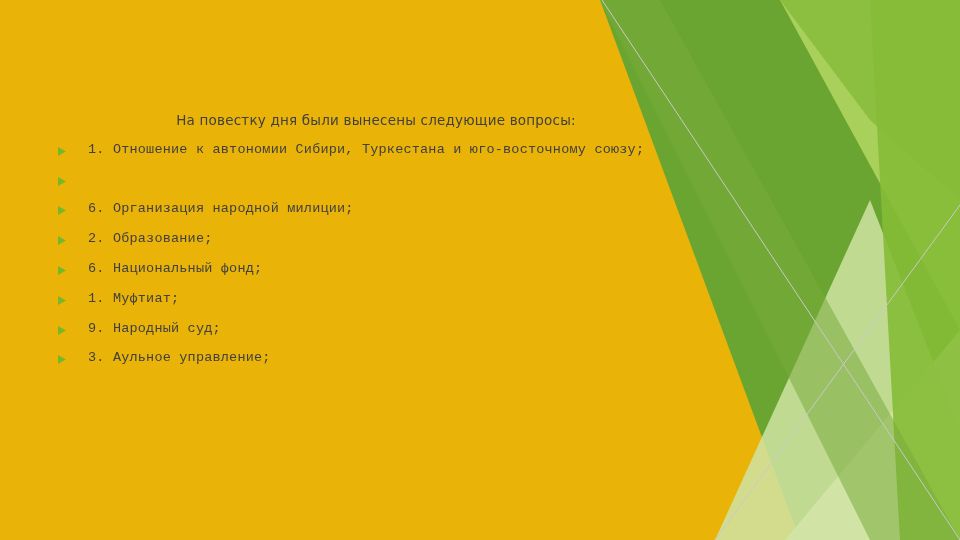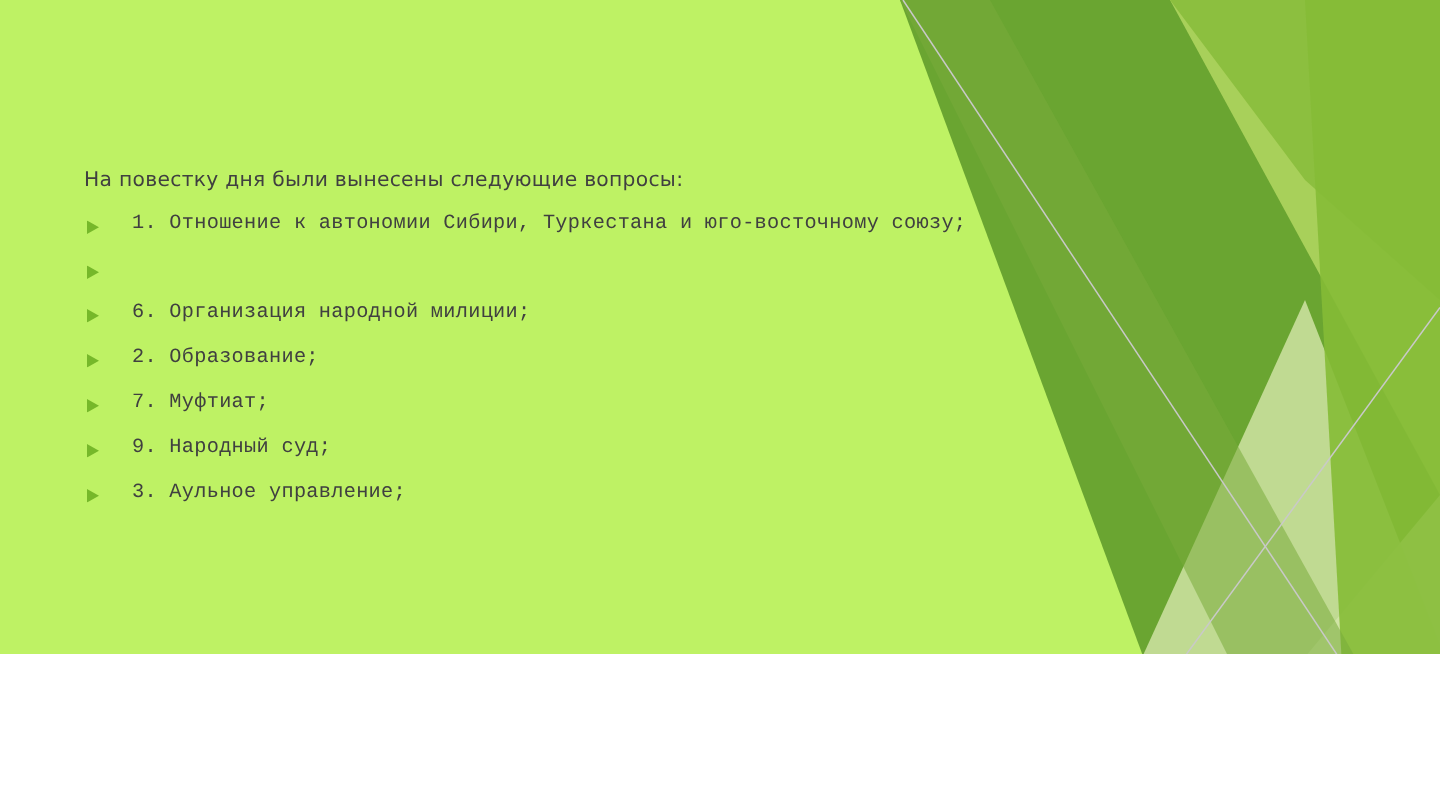--- a/index.html
+++ b/index.html
@@ -9,23 +9,24 @@
   body {
     width: 960px;
     height: 540px;
     background: #ffffff;
     font-family: "DejaVu Sans", "Liberation Sans", sans-serif;
     overflow: hidden;
   }
   .slide {
     position: relative;
     width: 960px;
-    height: 436px;
-    background: #bef264;
+    height: 540px;
+    background: #eab308;
     overflow: hidden;
+    text-align: center;
   }
   
   .deco {
     position: absolute;
     top: 0;
     right: 0;
     width: 420px;
     height: 540px;
     pointer-events: none;
   }
@@ -129,21 +130,29 @@
             </svg>
         </span>
         <span class="bullet-text">2. Образование;</span>
       </li>
       <li>
         <span class="bullet-mark">
           <svg width="8" height="9" viewBox="0 0 8 9">
               <polygon points="0,0 8,4.5 0,9" fill="#76b82a"></polygon>
             </svg>
         </span>
-        <span class="bullet-text">7. Муфтиат;</span>
+        <span class="bullet-text">6. Национальный фонд;</span>
+      </li>
+      <li>
+        <span class="bullet-mark">
+          <svg width="8" height="9" viewBox="0 0 8 9">
+              <polygon points="0,0 8,4.5 0,9" fill="#76b82a"></polygon>
+            </svg>
+        </span>
+        <span class="bullet-text">1. Муфтиат;</span>
       </li>
       <li>
         <span class="bullet-mark">
           <svg width="8" height="9" viewBox="0 0 8 9">
               <polygon points="0,0 8,4.5 0,9" fill="#76b82a"></polygon>
             </svg>
         </span>
         <span class="bullet-text">9. Народный суд;</span>
       </li>
       <li>

